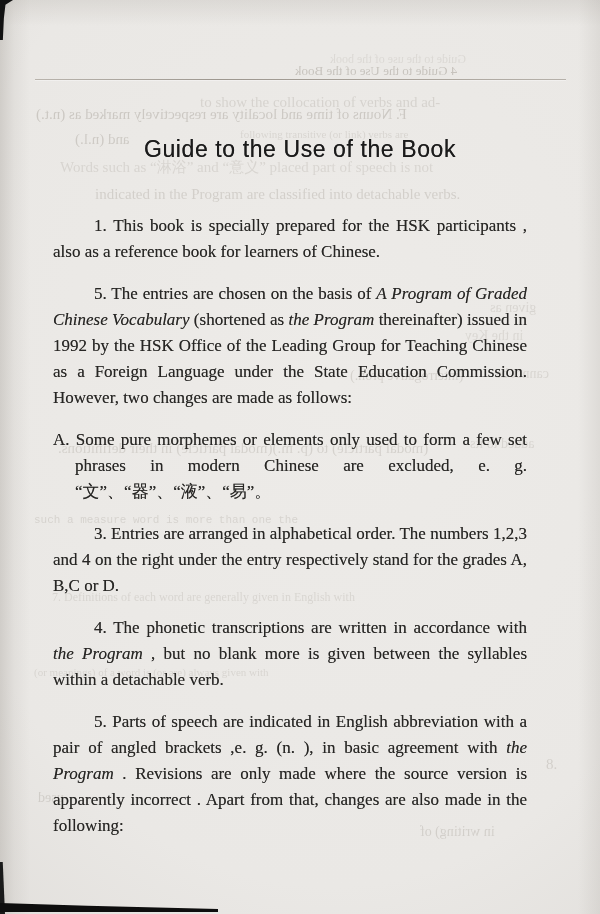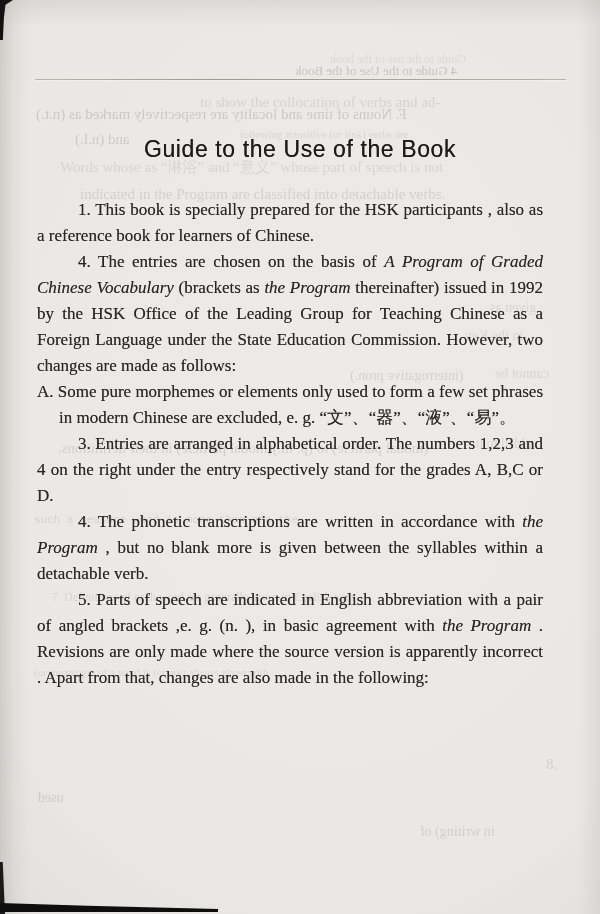--- a/index.html
+++ b/index.html
@@ -26,21 +26,21 @@
     position:absolute;top:136px;left:0;width:600px;text-align:center;
     font-family:"Liberation Sans","DejaVu Sans",sans-serif;
     font-size:23px;letter-spacing:0.6px;color:var(--title-ink);
     text-shadow:0 0 0.4px rgba(27,27,27,0.8);
   }
   .body-text{
     position:absolute;left:37px;top:197px;width:506px;
     font-size:17px;line-height:26px;color:var(--ink);text-align:justify;
     text-shadow:0 0 0.3px rgba(39,38,36,0.55);
   }
-  .body-text p{margin:0;}
+  .body-text p{margin:16px;}
   .para-numbered{text-indent:41px;}
   .para-item{margin-left:41px;padding-left:22px;text-indent:-22px;}
   .ghost{
     position:absolute;white-space:nowrap;color:var(--ghost);
     filter:blur(0.7px);pointer-events:none;
   }
   .ghost.mirrored{transform:scaleX(-1);}
   .artifact{position:absolute;pointer-events:none;}
   .artifact-tl{
     top:0;left:0;width:13px;height:40px;background:#121212;
@@ -60,43 +60,43 @@
 
 <div class="page">
 
   <div>
       <span class="ghost mirrored" style="left: 330px; top: 52px; font-size: 12px; opacity: 0.16;">Guide to the use of the book</span>
       <span class="ghost mirrored" style="left: 295px; top: 63px; font-size: 13px; opacity: 0.38;">4   Guide to the Use of the Book</span>
       <span class="ghost" style="left: 200px; top: 94px; font-size: 15px; opacity: 0.22;">to show the collocation of verbs and ad-</span>
       <span class="ghost mirrored" style="left: 36px; top: 106px; font-size: 15px; opacity: 0.32;">F. Nouns of time and locality are respectively marked as (n.t.)</span>
       <span class="ghost mirrored" style="left: 75px; top: 131px; font-size: 15px; opacity: 0.3;">and (n.l.)</span>
       <span class="ghost" style="left: 240px; top: 128px; font-size: 11px; opacity: 0.2;">following transitive (or link) verbs are</span>
-      <span class="ghost" style="left: 60px; top: 158px; font-size: 15px; opacity: 0.2;">Words whose as “淋浴” and “意义” whose part of speech is not</span>
-      <span class="ghost" style="left: 80px; top: 186px; font-size: 15px; opacity: 0.26;">indicated in the Program are classified into detachable verbs.</span>
+      <span class="ghost" style="left: 60px; top: 158px; font-size: 15px; opacity: 0.2;">Words such as “淋浴” and “意义” placed part of speech is not</span>
+      <span class="ghost" style="left: 95px; top: 186px; font-size: 15px; opacity: 0.26;">indicated in the Program are classified into detachable verbs.</span>
       <span class="ghost mirrored" style="left: 490px; top: 300px; font-size: 14px; opacity: 0.2;">given as</span>
       <span class="ghost mirrored" style="left: 465px; top: 328px; font-size: 14px; opacity: 0.18;">in the Key</span>
       <span class="ghost mirrored" style="left: 350px; top: 368px; font-size: 14px; opacity: 0.24;">(interrogative pron.)</span>
       <span class="ghost mirrored" style="left: 495px; top: 366px; font-size: 14px; opacity: 0.2;">cannot be</span>
       <span class="ghost mirrored" style="left: 58px; top: 440px; font-size: 15px; opacity: 0.24;">(modal particle) to (p. m.)(modal particle) in their definitions.</span>
       <span class="ghost mirrored" style="left: 470px; top: 436px; font-size: 14px; opacity: 0.2;">added to its</span>
       <span class="ghost" style="left: 34px; top: 514px; font-size: 11px; opacity: 0.22; font-family: Liberation Mono, monospace;">such a measure word is more than one the</span>
       <span class="ghost" style="left: 52px; top: 590px; font-size: 12px; opacity: 0.2;">7. Definitions of each word are generally given in English with</span>
       <span class="ghost" style="left: 34px; top: 666px; font-size: 11px; opacity: 0.2;">(or meanings) of a word is (or are) always given with</span>
       <span class="ghost" style="left: 546px; top: 756px; font-size: 15px; opacity: 0.25;">8.</span>
       <span class="ghost mirrored" style="left: 38px; top: 790px; font-size: 14px; opacity: 0.25;">used</span>
       <span class="ghost mirrored" style="left: 420px; top: 824px; font-size: 14px; opacity: 0.25;">in writing) of</span>
     </div>
 
   <div class="header-rule"></div>
 
   <h1 class="page-title" style="margin:0;font-weight:normal;">Guide to the Use of the Book</h1>
 
   <div class="body-text">
       <p class="para-numbered"><span>1. This book is specially prepared for the HSK participants , also as a reference book for learners of Chinese.</span></p>
-      <p class="para-numbered"><span>4. The entries are chosen on the basis of </span><i>A Program of Graded Chinese Vocabulary</i><span> (brackets as </span><i>the Program</i><span> thereinafter) issued in 1992 by the HSK Office of the Leading Group for Teaching Chinese as a Foreign Language under the State Education Commission. However, two changes are made as follows:</span></p>
+      <p class="para-numbered"><span>5. The entries are chosen on the basis of </span><i>A Program of Graded Chinese Vocabulary</i><span> (shortened as </span><i>the Program</i><span> thereinafter) issued in 1992 by the HSK Office of the Leading Group for Teaching Chinese as a Foreign Language under the State Education Commission. However, two changes are made as follows:</span></p>
       <p class="para-item"><span>A. Some pure morphemes or elements only used to form a few set phrases in modern Chinese are excluded, e. g. “文”、“器”、“液”、“易”。</span></p>
       <p class="para-numbered"><span>3. Entries are arranged in alphabetical order. The numbers 1,2,3 and 4 on the right under the entry respectively stand for the grades A, B,C or D.</span></p>
       <p class="para-numbered"><span>4. The phonetic transcriptions are written in accordance with </span><i>the Program</i><span> , but no blank more is given between the syllables within a detachable verb.</span></p>
       <p class="para-numbered"><span>5. Parts of speech are indicated in English abbreviation with a pair of angled brackets ,e. g. (n. ), in basic agreement with </span><i>the Program</i><span> . Revisions are only made where the source version is apparently incorrect . Apart from that, changes are also made in the following:</span></p>
     </div>
 
   <div class="artifact artifact-tl"></div>
   <div class="artifact artifact-bl"></div>
   <div class="artifact artifact-bottom"></div>
 

